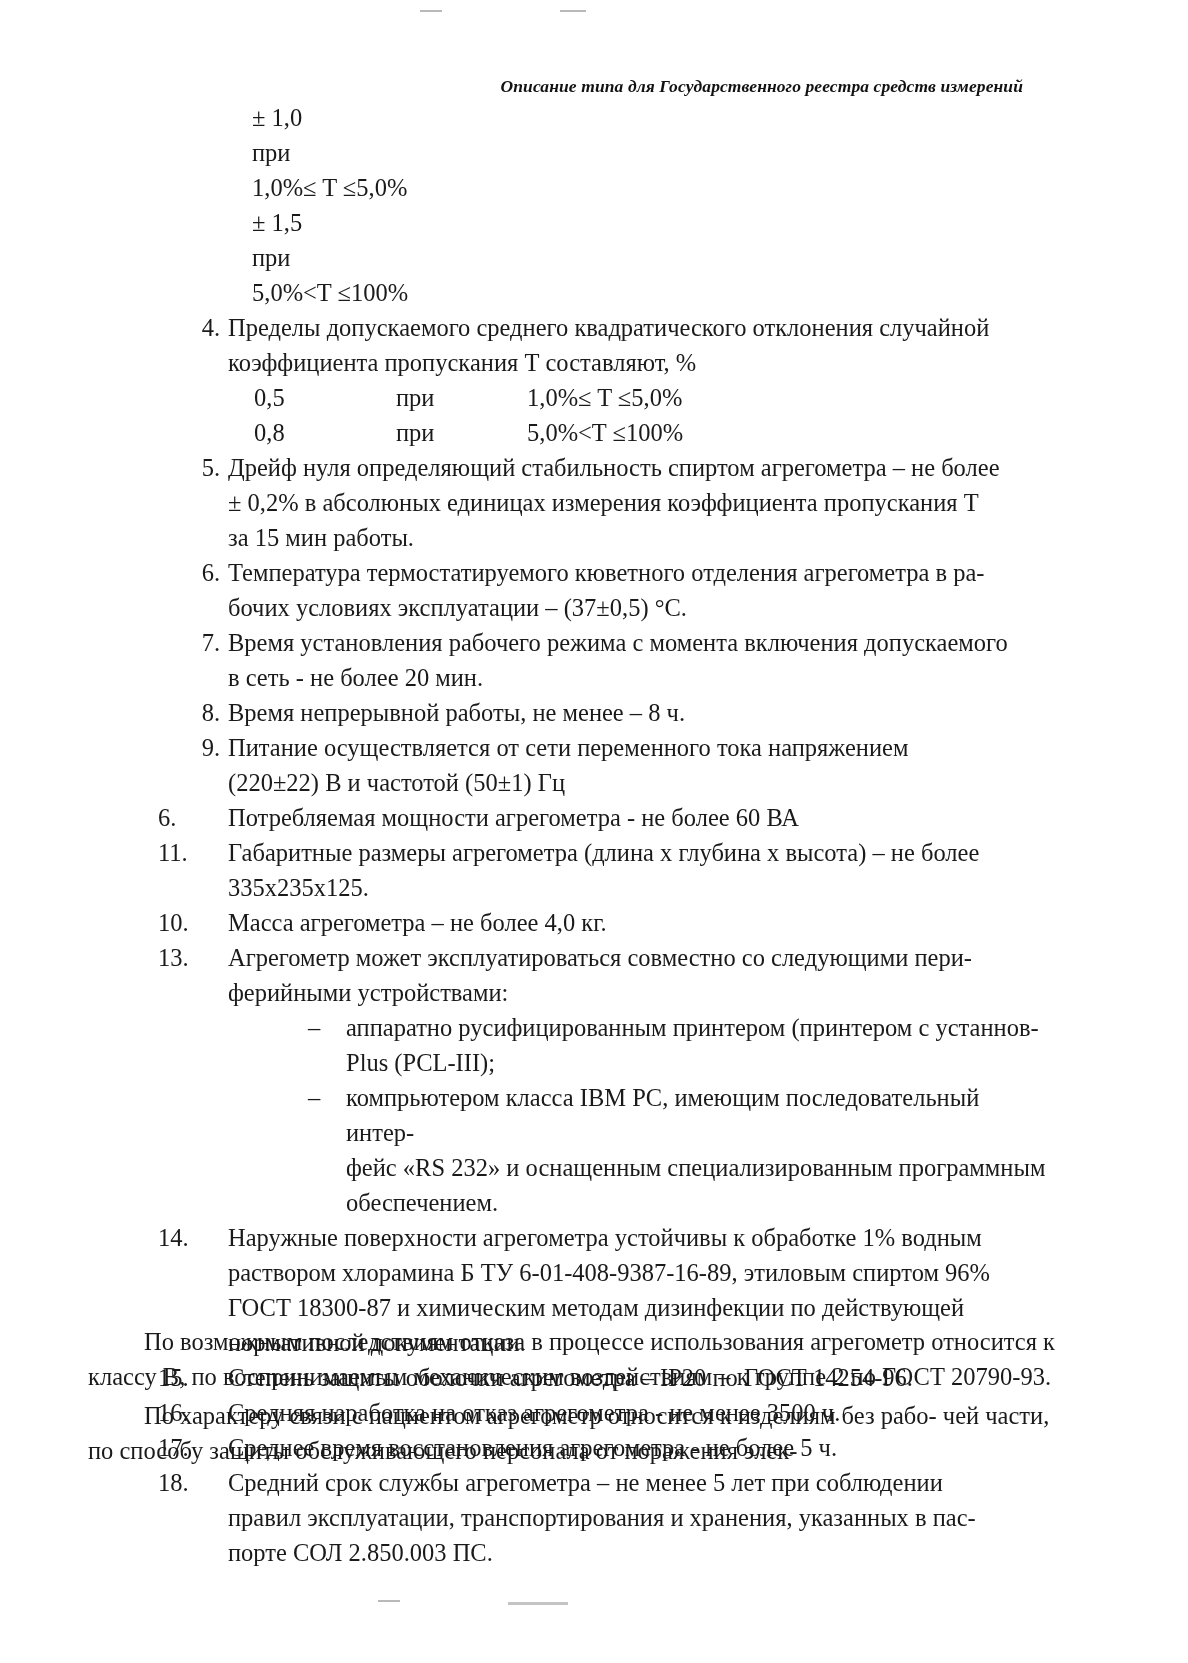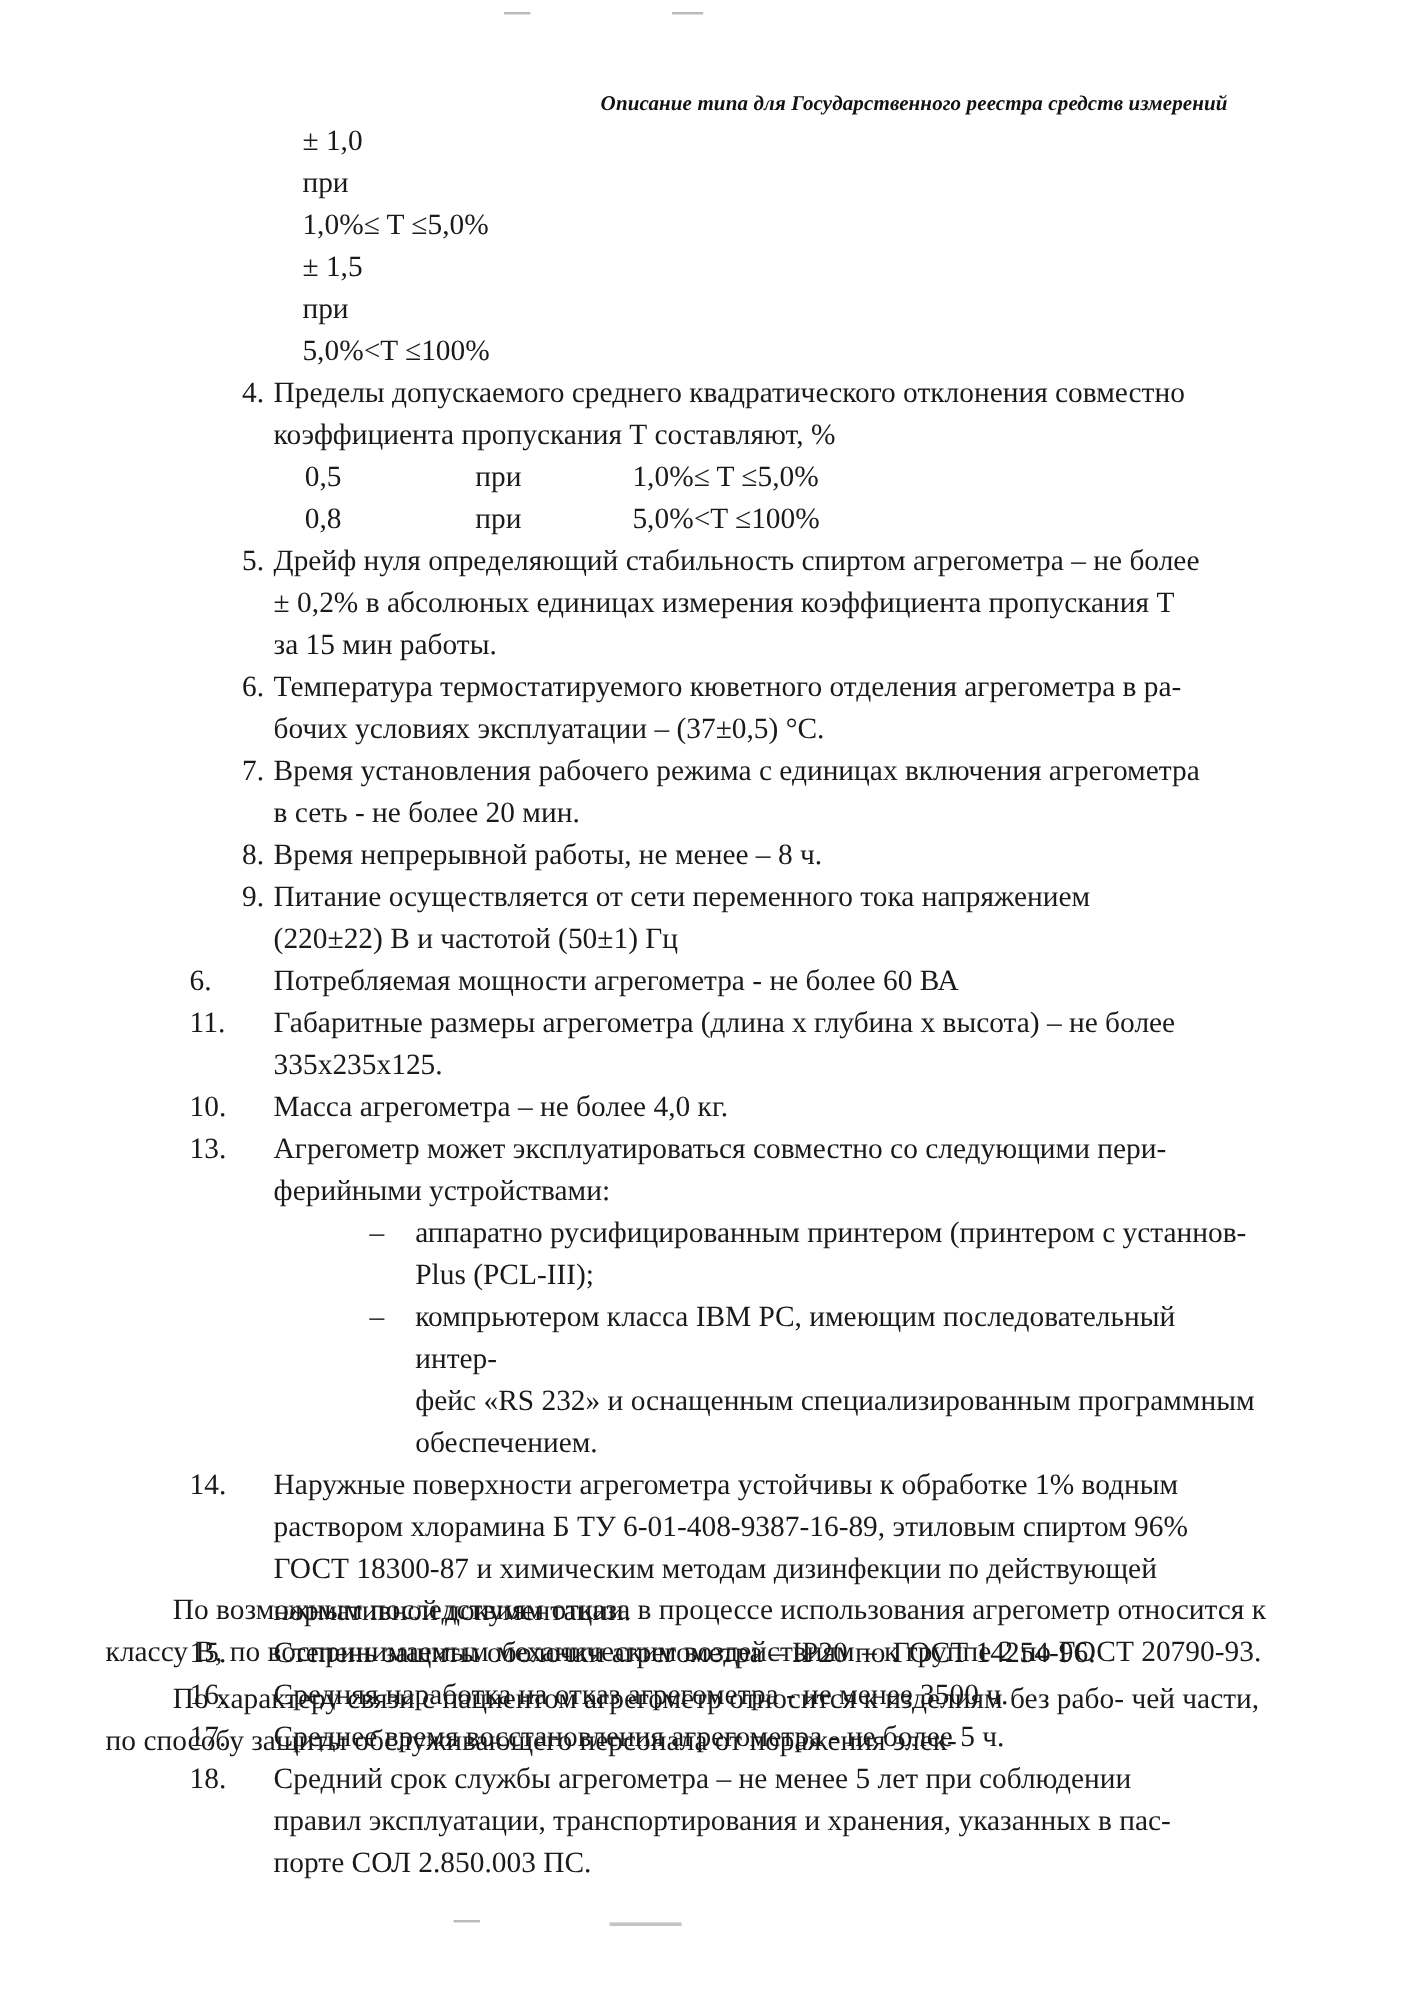--- a/index.html
+++ b/index.html
@@ -152,21 +152,21 @@
           <span class="tol-val">± 1,5</span>
           <span class="tol-when">при</span>
           <span class="tol-cond">5,0%&lt;T ≤100%</span>
         </div>
       </div>
 
     <ol class="items" id="items-list">
         <li>
           <span class="num">4.</span>
           <div class="li-body">
-            <p>Пределы допускаемого среднего квадратического отклонения совместно</p>
+            <p>Пределы допускаемого среднего квадратического отклонения случайной</p>
             <p>коэффициента пропускания Т составляют, %</p>
             <div class="sub-row">
               <span class="sub-val">0,5</span>
               <span class="sub-when">при</span>
               <span class="sub-cond">1,0%≤ T ≤5,0%</span>
             </div>
             <div class="sub-row">
               <span class="sub-val">0,8</span>
               <span class="sub-when">при</span>
               <span class="sub-cond">5,0%&lt;T ≤100%</span>
@@ -184,21 +184,21 @@
         <li>
           <span class="num">6.</span>
           <div class="li-body">
             <p>Температура термостатируемого кюветного отделения агрегометра в ра-</p>
             <p>бочих условиях эксплуатации – (37±0,5) °С.</p>
           </div>
         </li>
         <li>
           <span class="num">7.</span>
           <div class="li-body">
-            <p>Время установления рабочего режима с единицах включения агрегометра</p>
+            <p>Время установления рабочего режима с момента включения допускаемого</p>
             <p>в сеть - не более 20 мин.</p>
           </div>
         </li>
         <li>
           <span class="num">8.</span>
           <div class="li-body">
             <p>Время непрерывной работы, не менее – 8 ч.</p>
           </div>
         </li>
         <li>

